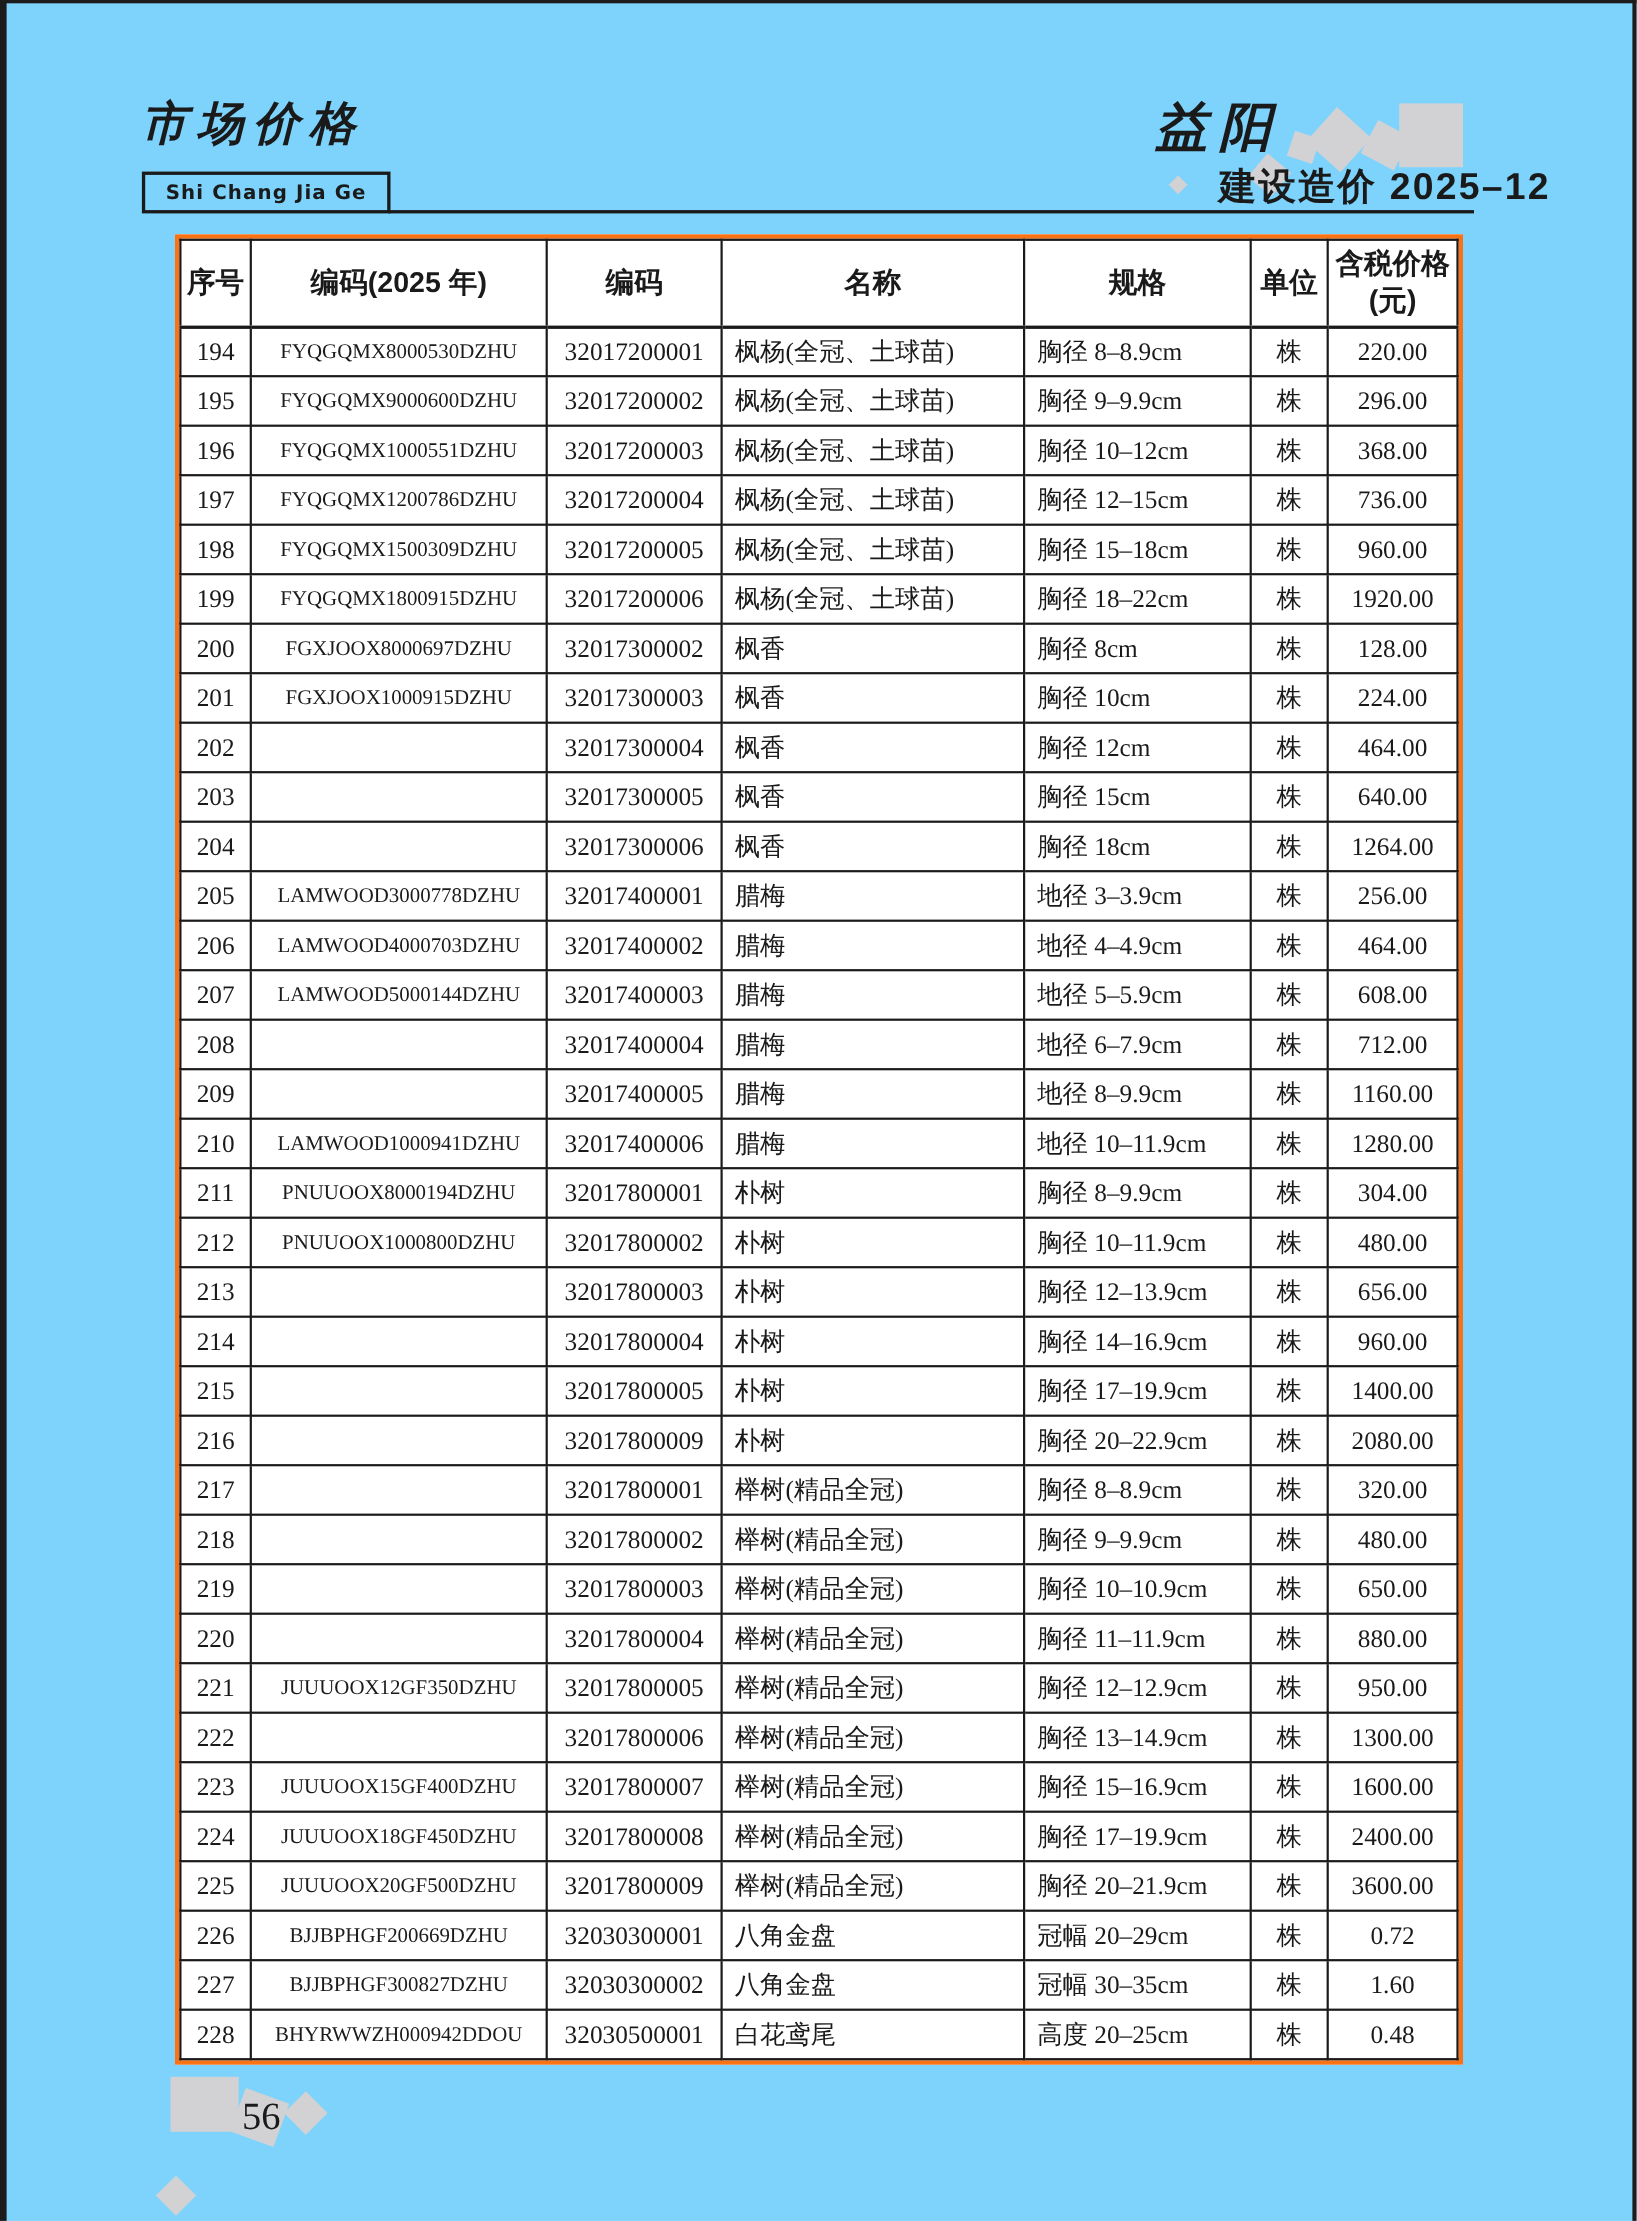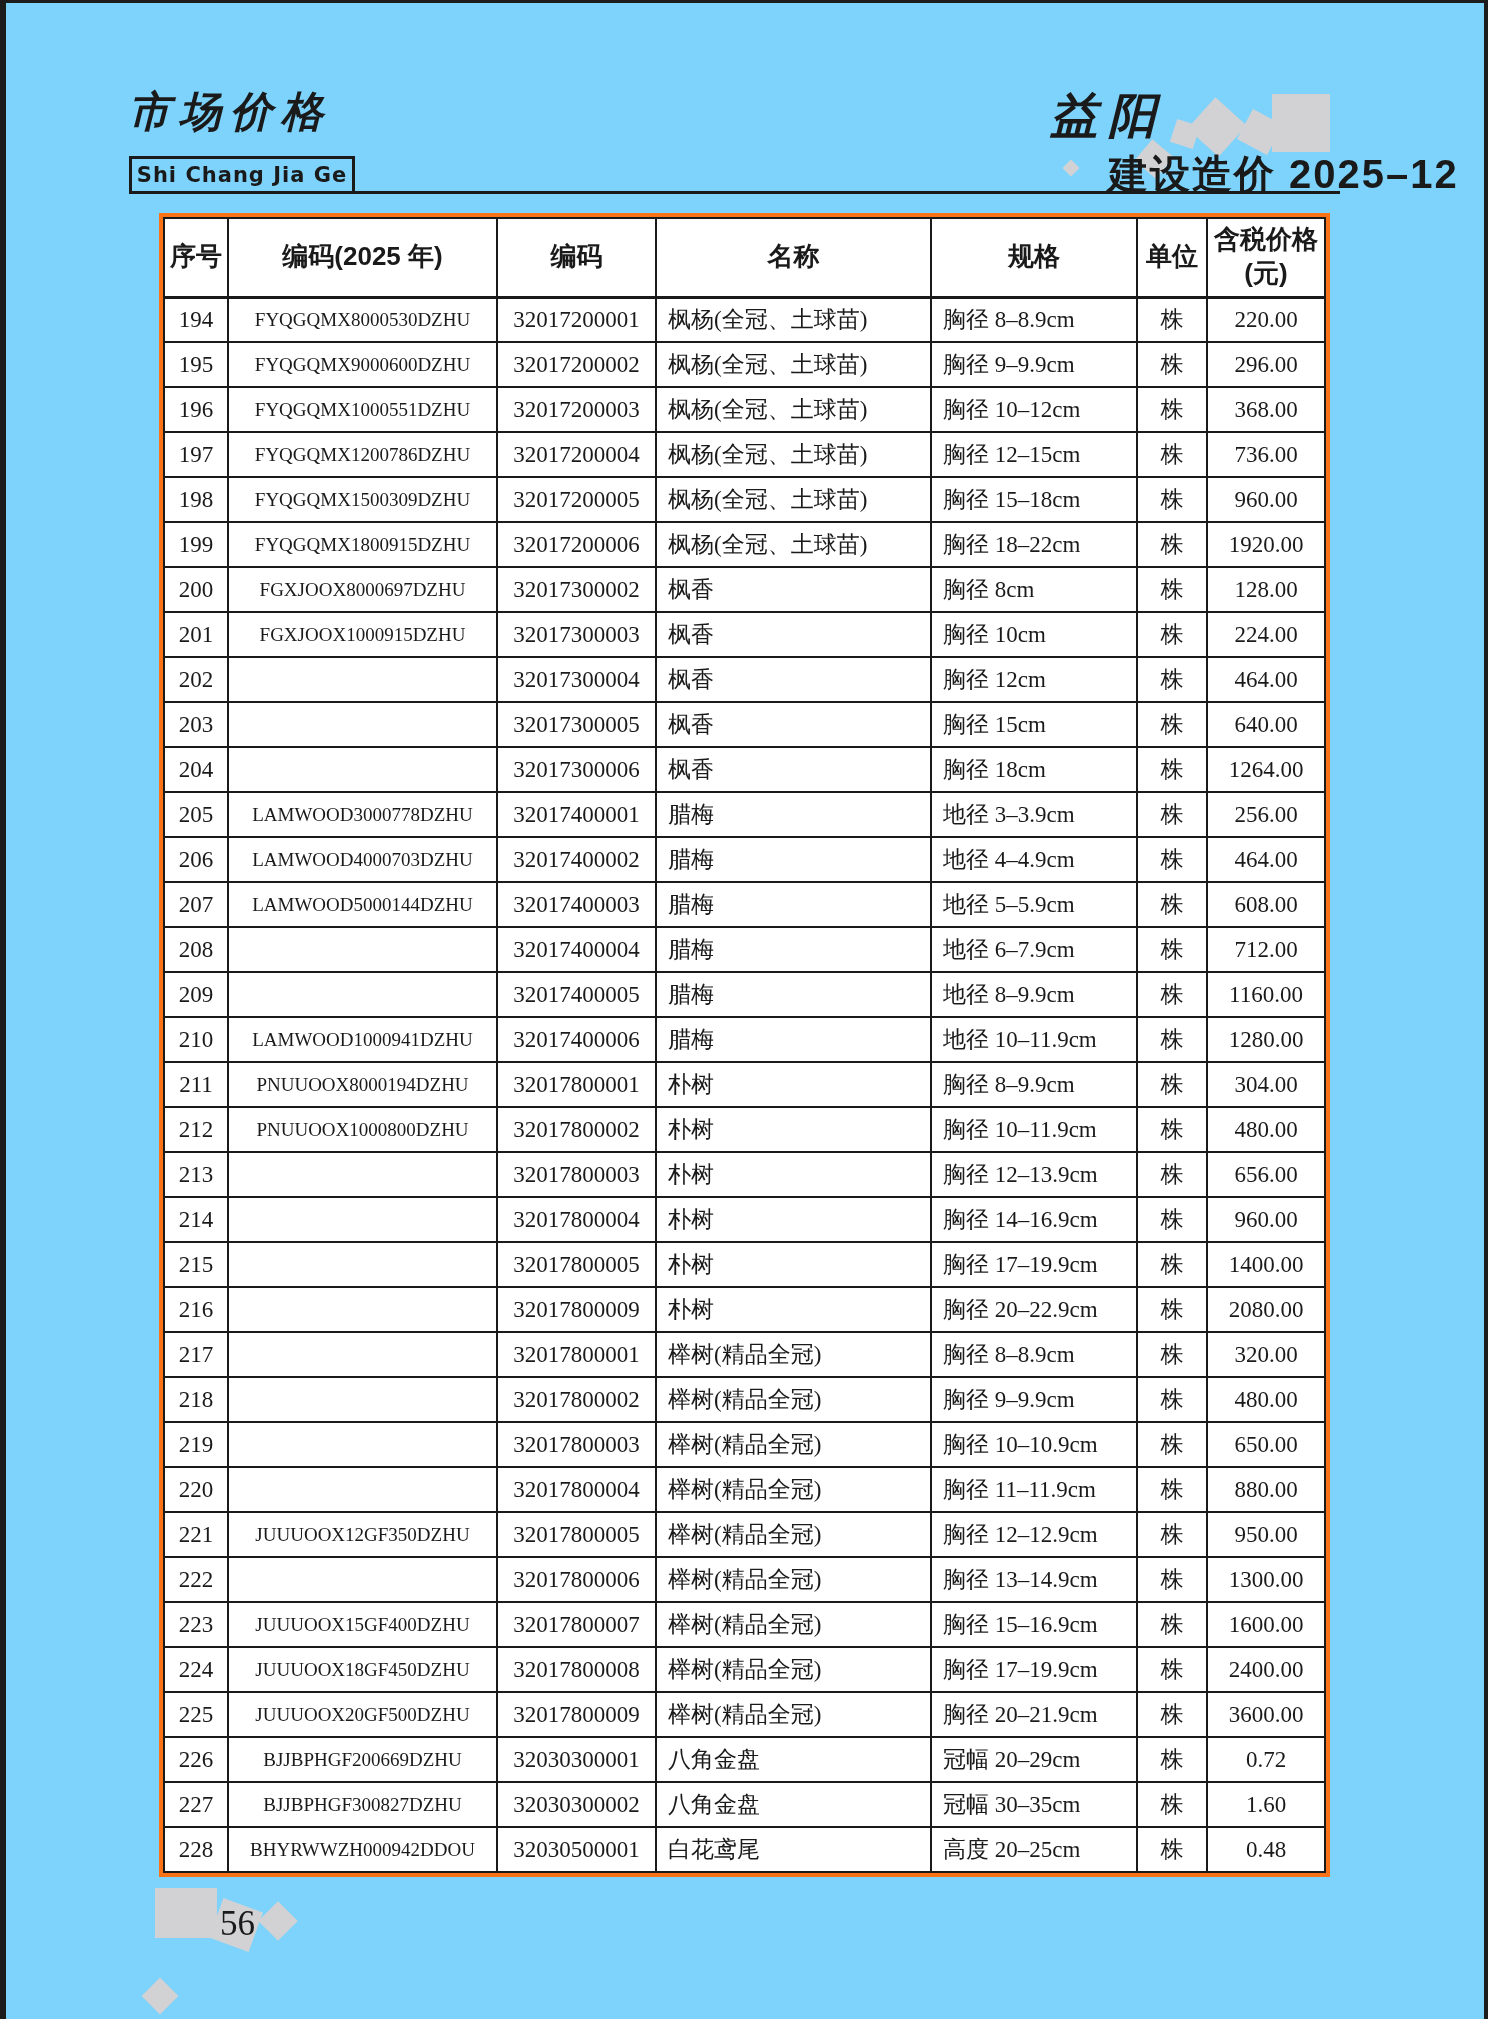--- a/index.html
+++ b/index.html
@@ -14,32 +14,32 @@
   .section-title {
     position:absolute; left:128px; top:84px;
     font-family:"DejaVu Serif","Liberation Serif",serif;
     font-size:42px; font-weight:bold; font-style:italic; letter-spacing:9px;
   }
   .pinyin-box {
     position:absolute; left:129px; top:156px; width:226px; height:38px;
     border:3px solid #1a1a1a; box-sizing:border-box;
     display:flex; align-items:center; justify-content:center;
     font-family:"DejaVu Sans","Liberation Sans",sans-serif;
-    font-size:21px; font-weight:bold; letter-spacing:1px;
+    font-size:18px; font-weight:bold; letter-spacing:1px;
   }
   .header-rule { position:absolute; left:353px; top:191px; width:987px; height:3px; background:#1a1a1a; }
   .city-title {
     position:absolute; left:1050px; top:84px;
     font-family:"DejaVu Serif","Liberation Serif",serif;
     font-size:48px; font-weight:bold; font-style:italic; letter-spacing:10px;
   }
   .publication {
     position:absolute; left:1108px; top:147px;
     font-family:"Liberation Sans","DejaVu Sans",sans-serif;
-    font-size:40px; font-weight:bold; letter-spacing:2px;
+    font-size:34px; font-weight:bold; letter-spacing:2px;
   }
   .deco { position:absolute; background:#d2d2d4; }
   
   .table-wrap {
     position:absolute; left:159px; top:213px; width:1171px;
     border:4px solid #f97316; box-sizing:border-box; background:#fff;
   }
   table.tbl { border-collapse:collapse; table-layout:fixed; width:100%; }
   .tbl th, .tbl td {
     border:2px solid #1a1a1a; overflow:hidden; white-space:nowrap;

